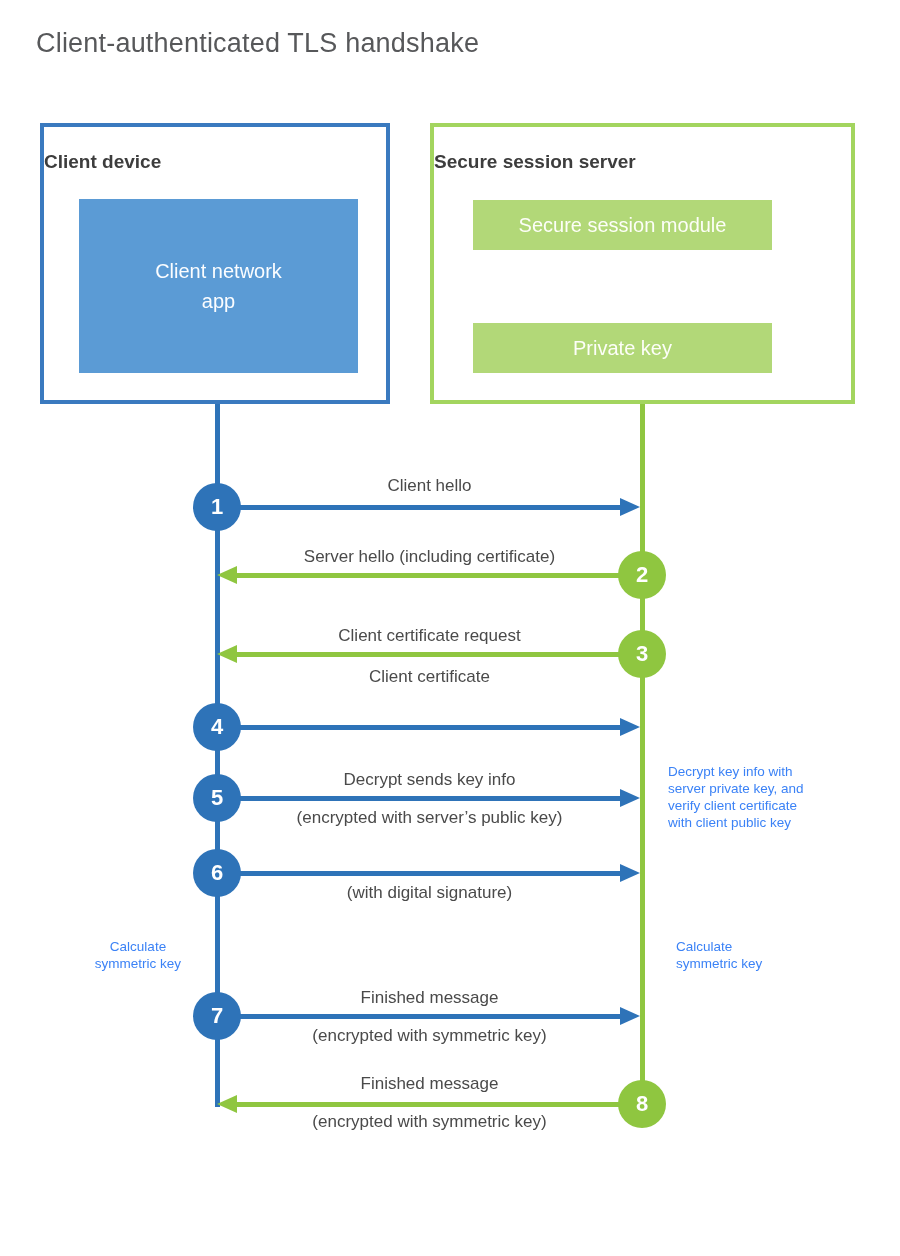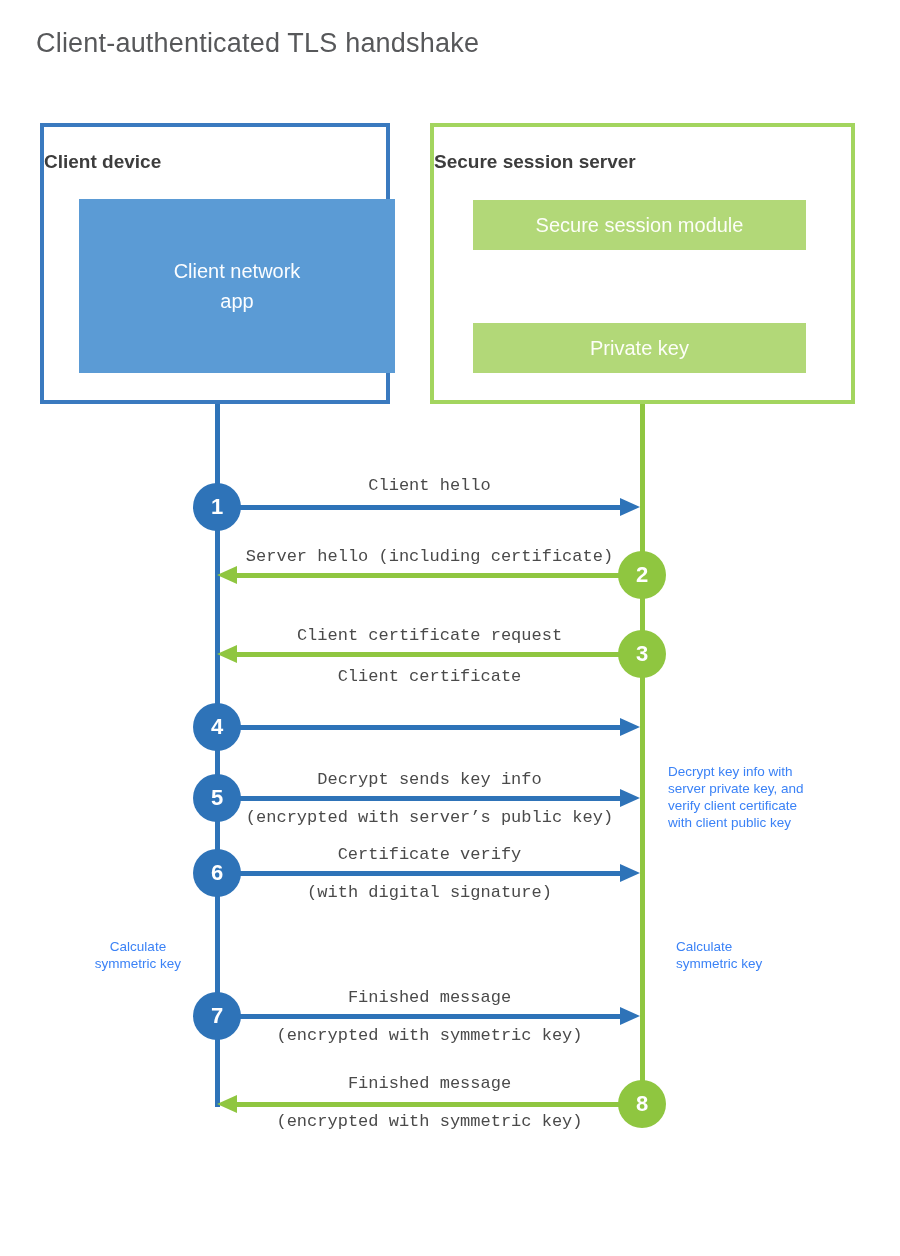--- a/index.html
+++ b/index.html
@@ -33,35 +33,35 @@
   .box-heading {
     position: absolute;
     left: 0; right: 0; top: 24px;
     font-size: 19px;
     font-weight: bold;
     color: #3d3d3d;
   }
   .app-box {
     position: absolute;
     left: 79px; top: 199px;
-    width: 316px; height: 174px;
+    width: 279px; height: 174px;
     background: #5b9bd5;
     display: flex;
     align-items: center;
     justify-content: center;
     text-align: center;
     color: #fbfdff;
     font-size: 20px;
     line-height: 1.5;
     white-space: pre-line;
   }
   .server-bar {
     position: absolute;
     left: 473px;
-    width: 333px; height: 50px;
+    width: 299px; height: 50px;
     background: #b2d878;
     display: flex;
     align-items: center;
     justify-content: center;
     color: #fdfef8;
     font-size: 20px;
   }
   .bar-0 { top: 200px; }
   .bar-1 { top: 262px; }
   .bar-2 { top: 323px; }
@@ -81,21 +81,20 @@
   .arrow.blue  { left: 217px; width: 403px; background: #2e73b8; }
   .arrow.blue .head  { right: -20px; border-left: 20px solid #2e73b8; }
   .arrow.green { left: 237px; width: 405px; background: #8fc640; }
   .arrow.green .head { left: -20px; border-right: 20px solid #8fc640; }
   
   .msg-label, .msg-sub {
     position: absolute;
     left: 217px; width: 425px;
     text-align: center;
     color: #4a4a4a;
-    font-family: Liberation Mono, monospace;
   }
   .msg-label { font-size: 17px; }
   .msg-sub   { font-size: 17px; }
   
   .badge {
     position: absolute;
     width: 48px; height: 48px;
     border-radius: 50%;
     color: #ffffff;
     font-size: 22px;
@@ -166,21 +165,20 @@
     </div>
   <div class="badge blue" style="top:703px">4</div>
 
   <div class="msg-label" style="top:770px">Decrypt sends key info</div>
   <div class="arrow blue" style="top:796px">
       <div class="head"></div>
     </div>
   <div class="msg-sub" style="top:808px">(encrypted with server’s public key)</div>
   <div class="badge blue" style="top:774px">5</div>
 
-  <div class="msg-label" style="top:845px">Certificate verify</div>
   <div class="arrow blue" style="top:871px">
       <div class="head"></div>
     </div>
   <div class="msg-sub" style="top:883px">(with digital signature)</div>
   <div class="badge blue" style="top:849px">6</div>
 
   <div class="msg-label" style="top:988px">Finished message</div>
   <div class="arrow blue" style="top:1014px">
       <div class="head"></div>
     </div>

